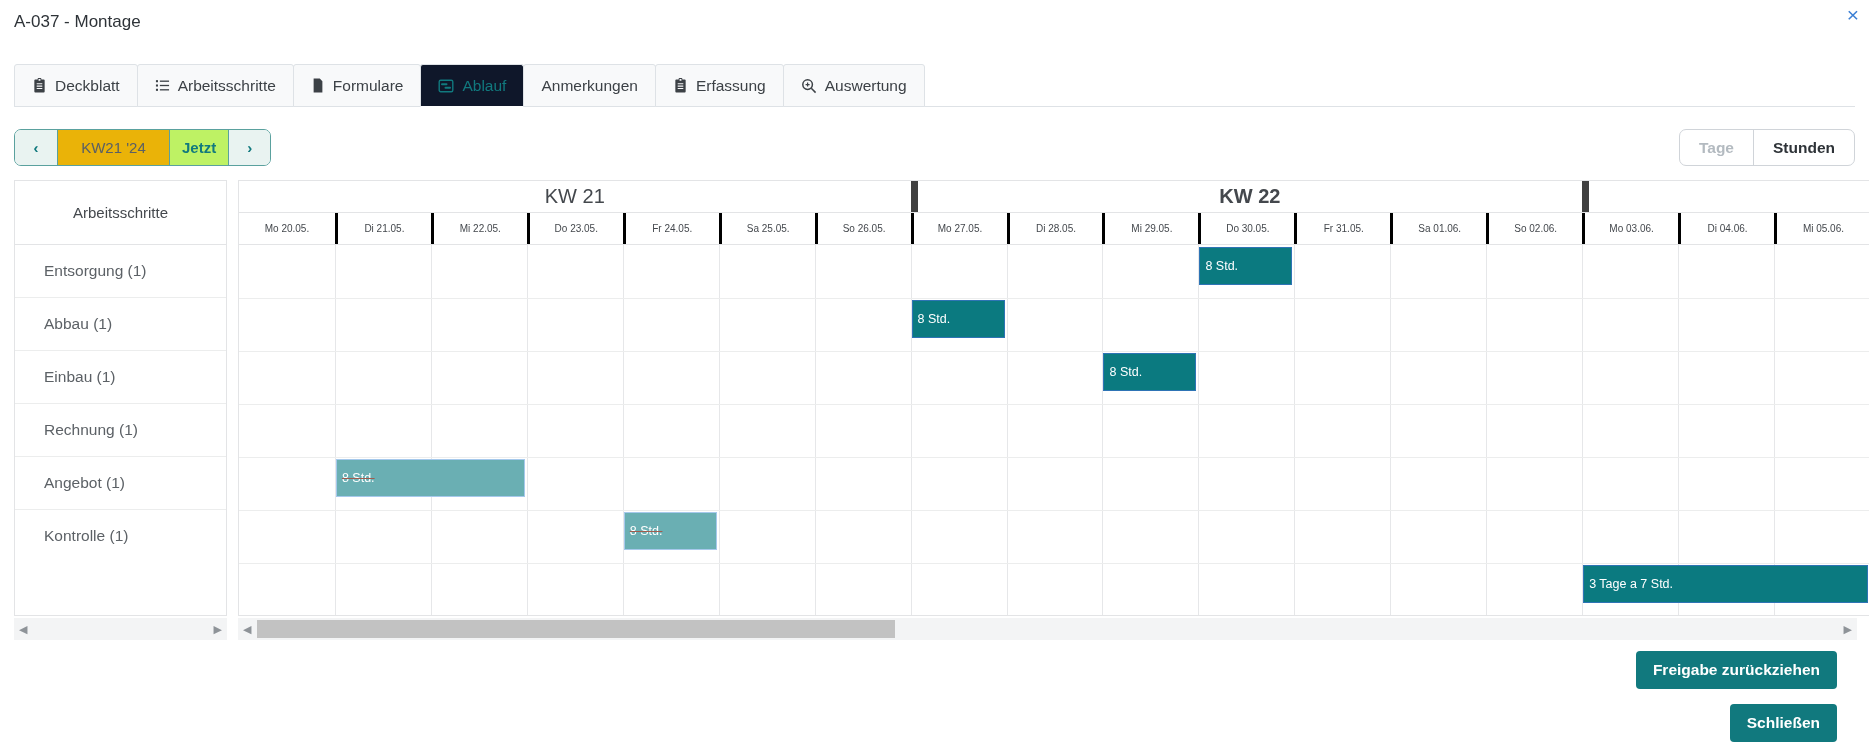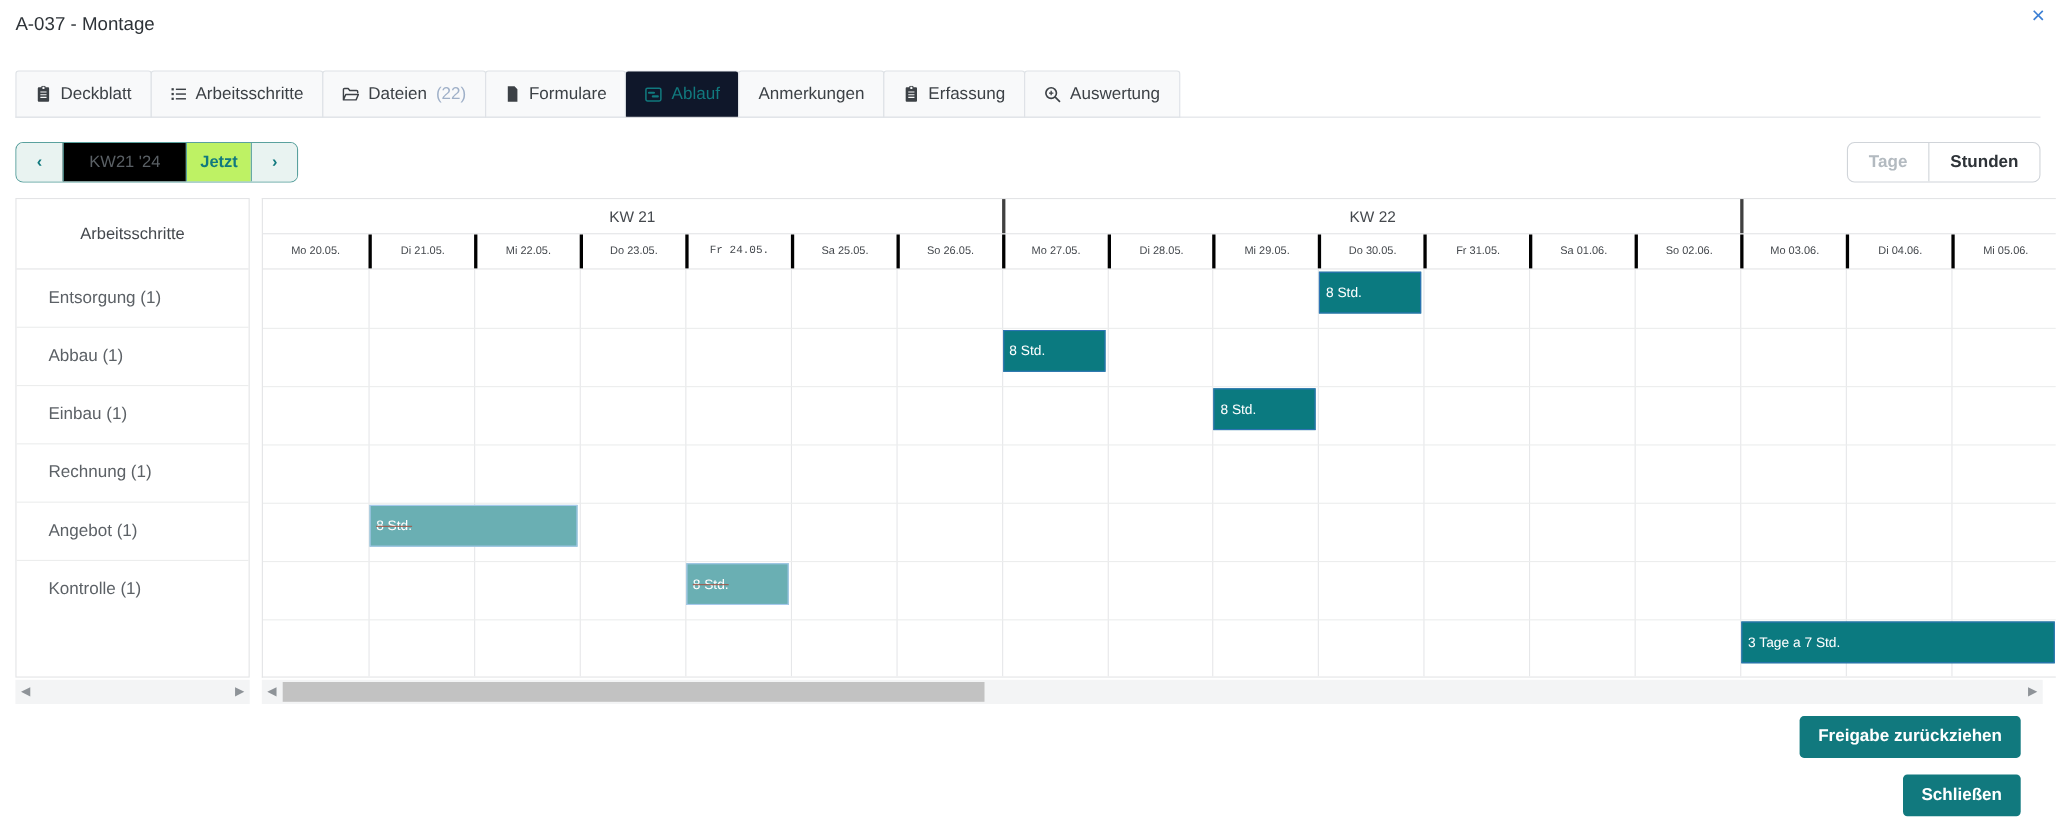--- a/index.html
+++ b/index.html
@@ -23,21 +23,21 @@
   .tab-icon { display:inline-flex; align-items:center; }
   .tab-count { color:var(--count-color,#9fb0c8); }
 
   
   .toolbar { position:absolute; left:14px; right:14px; top:129px; height:38px; }
   .navgroup { position:absolute; left:0; top:0; height:37px; display:inline-flex;
               border:1px solid #5aa19e; border-radius:7px; overflow:hidden; }
   .navgroup .seg { display:flex; align-items:center; justify-content:center; height:100%;
                    font-size:15px; cursor:pointer; }
   .seg-arrow { width:42px; background:#e9f3f1; color:var(--accent,#0e7d81); font-weight:bold; font-size:16px; }
-  .seg-period { width:112px; background:#000000; color:#5a6065; cursor:default; }
+  .seg-period { width:112px; background:#eab308; color:#5a6065; cursor:default; }
   .seg-now { padding:0 12px; background:#bef264; color:var(--accent,#0e7d81); font-weight:bold; }
   .navgroup .seg + .seg { border-left:1px solid #5aa19e; }
   .viewtoggle { position:absolute; right:0; top:0; height:37px; display:inline-flex;
                 border:1px solid #d0d4d9; border-radius:7px; background:#fff; overflow:hidden; }
   .viewtoggle .vt { display:flex; align-items:center; padding:0 19px; font-size:15.5px;
                     font-weight:bold; cursor:pointer; }
   .vt-inactive { color:#b3bac0; }
   .vt-active { color:#2e3338; border-left:1px solid #d0d4d9; }
 
   
@@ -48,22 +48,22 @@
                  border-bottom:1px solid #e3e4e6; font-size:15px; color:#44484d; }
   .row-label { height:53px; line-height:52px; padding-left:29px; font-size:15.5px; color:#5c6166;
                border-bottom:1px solid #eceded; white-space:nowrap; overflow:hidden; }
   .row-label:last-child { border-bottom:none; }
 
   .tl-panel { position:absolute; left:238px; top:0; width:1631px; height:436px;
               border-top:1px solid #e3e4e6; border-left:1px solid #e3e4e6;
               border-bottom:1px solid #e3e4e6; background:#fff; overflow:hidden; }
   .kw-row { position:relative; height:32px; border-bottom:1px solid #e3e4e6; }
   .kw-cell { position:absolute; top:0; height:100%; display:flex; align-items:center;
-             justify-content:center; font-size:14px; color:#44484d; }
-  .kw-cell.bordered { border-left:3px solid #404040; }
+             justify-content:center; font-size:20px; color:#44484d; }
+  .kw-cell.bordered { border-left:7px solid #404040;font-weight:bold; }
   .day-row { display:flex; height:32px; border-bottom:1px solid #e3e4e6; }
   .day-cell { flex:0 0 auto; display:flex; align-items:center; justify-content:center;
               font-size:10px; color:#44484d; }
   .day-cell + .day-cell { border-left:3px solid #000000; }
   .grid-body { position:relative; height:370px; }
   .vline { position:absolute; top:0; bottom:0; width:1px; background:#e6e7e9; }
   .hline { position:absolute; left:0; right:0; height:1px; background:#eceded; }
   .bar { position:absolute; height:38px; display:flex; align-items:center;
          font-size:12.5px; color:#fff; padding-left:5px; cursor:pointer;
          white-space:nowrap; overflow:hidden; }
@@ -114,29 +114,20 @@
               <rect x="5.2" y="7.3" width="9.8" height="1.4"></rect>
               <rect x="1" y="11.5" width="2.2" height="2.2"></rect>
               <rect x="5.2" y="11.9" width="9.8" height="1.4"></rect>
             </g>
           </svg>
         </span>
         <span>Arbeitsschritte</span>
       </div>
       <div class="tab">
         <span class="tab-icon">
-          <svg viewBox="0 0 16 16" width="16" height="16">
-            <path fill="none" stroke="currentColor" stroke-width="1.3" stroke-linejoin="round" d="M1.2 12.8V3.4a1 1 0 0 1 1-1h3.3l1.5 1.9h6.2a1 1 0 0 1 1 1v1.4M1.2 12.8l2.1-4.9h11.5l-2.1 4.9H1.2z"></path>
-          </svg>
-        </span>
-        <span>Dateien</span>
-        <span class="tab-count">(22)</span>
-      </div>
-      <div class="tab">
-        <span class="tab-icon">
           <svg viewBox="0 0 16 16" width="14" height="15">
             <path fill="currentColor" d="M3 0h7l3 3v13H3V0zm2 5.2h6v1.2H5V5.2zm0 2.9h6v1.2H5V8.1zm0 2.9h6v1.2H5V11z"></path>
           </svg>
         </span>
         <span>Formulare</span>
       </div>
       <div class="tab active">
         <span class="tab-icon">
           <svg viewBox="0 0 16 16" width="16" height="16">
             <g fill="none" stroke="currentColor">
@@ -205,21 +196,21 @@
       <div class="kw-row" id="kw-row">
           <div class="kw-cell" style="left: 0px; width: 671.588px;">KW 21</div>
           <div class="kw-cell bordered" style="left: 671.588px; width: 671.588px;">KW 22</div>
           <div class="kw-cell bordered" style="left: 1343.18px; width: 287.824px;"></div>
         </div>
       <div class="day-row" id="day-row">
           <div class="day-cell" style="width: 95.9412px;">Mo 20.05.</div>
           <div class="day-cell" style="width: 95.9412px;">Di 21.05.</div>
           <div class="day-cell" style="width: 95.9412px;">Mi 22.05.</div>
           <div class="day-cell" style="width: 95.9412px;">Do 23.05.</div>
-          <div class="day-cell" style="width: 95.9412px; font-family: Liberation Mono, monospace;">Fr 24.05.</div>
+          <div class="day-cell" style="width: 95.9412px;">Fr 24.05.</div>
           <div class="day-cell" style="width: 95.9412px;">Sa 25.05.</div>
           <div class="day-cell" style="width: 95.9412px;">So 26.05.</div>
           <div class="day-cell" style="width: 95.9412px;">Mo 27.05.</div>
           <div class="day-cell" style="width: 95.9412px;">Di 28.05.</div>
           <div class="day-cell" style="width: 95.9412px;">Mi 29.05.</div>
           <div class="day-cell" style="width: 95.9412px;">Do 30.05.</div>
           <div class="day-cell" style="width: 95.9412px;">Fr 31.05.</div>
           <div class="day-cell" style="width: 95.9412px;">Sa 01.06.</div>
           <div class="day-cell" style="width: 95.9412px;">So 02.06.</div>
           <div class="day-cell" style="width: 95.9412px;">Mo 03.06.</div>

